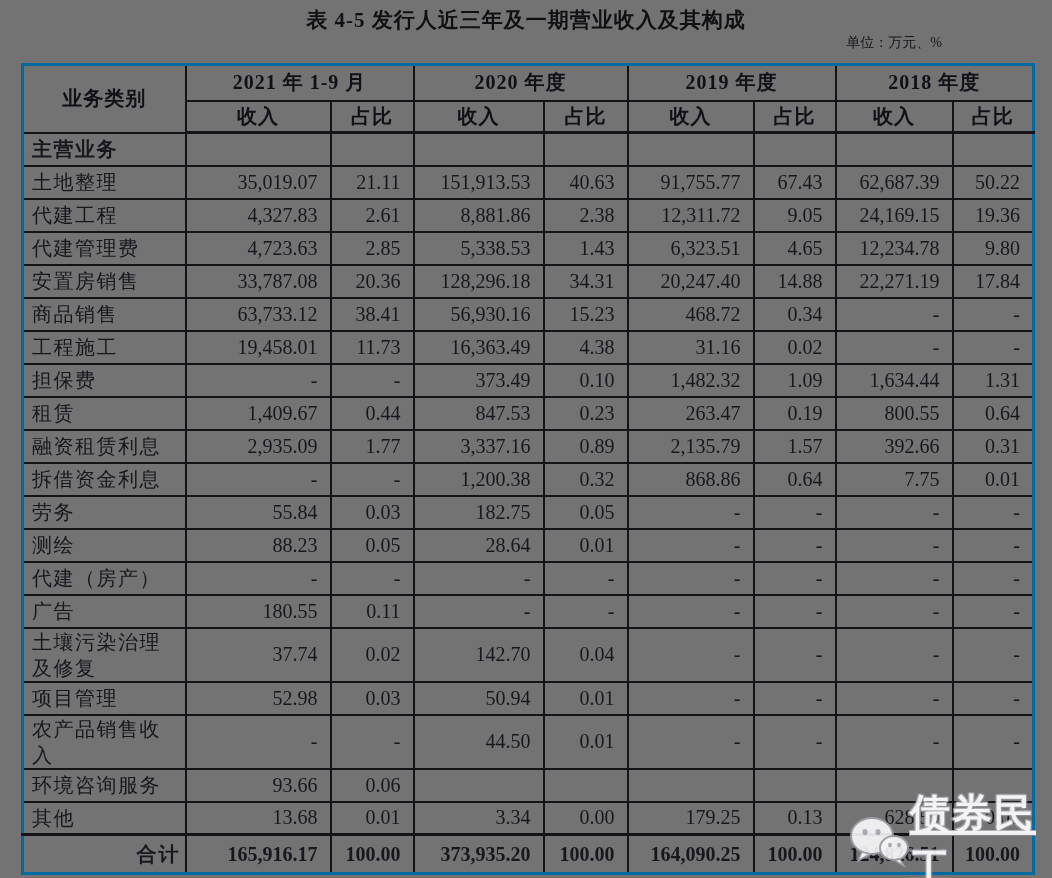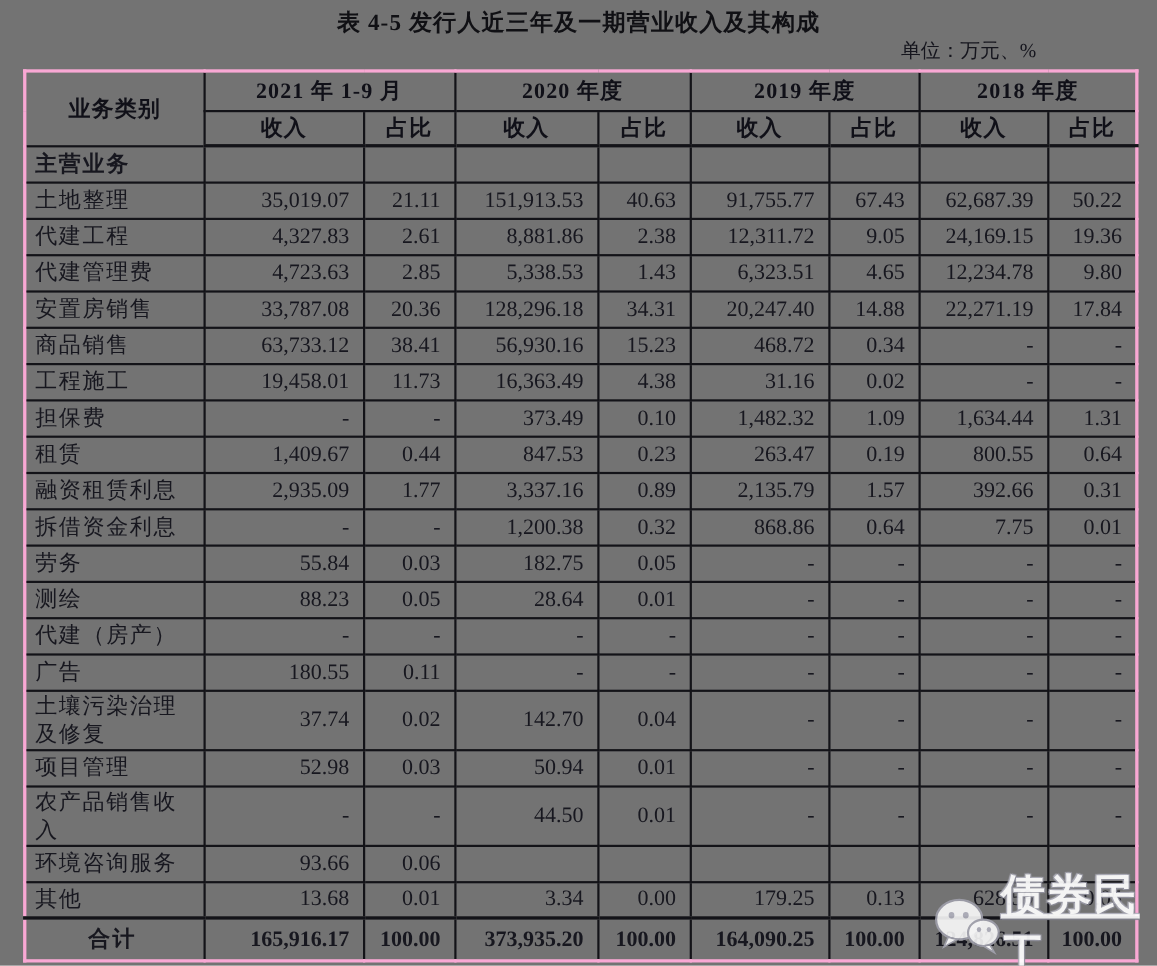--- a/index.html
+++ b/index.html
@@ -21,31 +21,31 @@
     text-align: center;
     font-size: 21px;
     font-weight: bold;
     letter-spacing: 1px;
     color: #101014;
   }
   .unit-label {
     position: absolute;
     top: 34px;
     right: 110px;
-    font-size: 18px;
+    font-size: 14px;
     color: #15151d;
   }
   table.rev-table {
     position: absolute;
     top: 63px;
     left: 21px;
     width: 1011px;
     border-collapse: collapse;
     table-layout: fixed;
-    border: 3px solid #f9a8d4;
+    border: 3px solid #0369a1;
     font-size: 20px;
   }
   .rev-table th, .rev-table td {
     border: 2px solid #131318;
     overflow: hidden;
     white-space: normal;
   }
   .rev-table thead th {
     font-weight: bold;
     text-align: center;
@@ -62,21 +62,21 @@
     letter-spacing: 1.5px;
     line-height: 26px;
   }
   .num-cell {
     text-align: right;
     padding-right: 12px;
     font-family: "Liberation Serif", "DejaVu Serif", serif;
   }
   tr.section .label-cell { font-weight: bold; }
   tr.total td { font-weight: bold; height: 39px; border-top-width: 3px; }
-  tr.total .label-cell { text-align: center; padding-left: 0; letter-spacing: 2px; }
+  tr.total .label-cell { text-align: right; padding-left: 0; letter-spacing: 2px; }
   .watermark {
     position: absolute;
     left: 848px;
     top: 786px;
     display: flex;
     align-items: center;
     opacity: 0.92;
     pointer-events: none;
   }
   .wm-logo { display: inline-block; width: 62px; height: 58px; }

